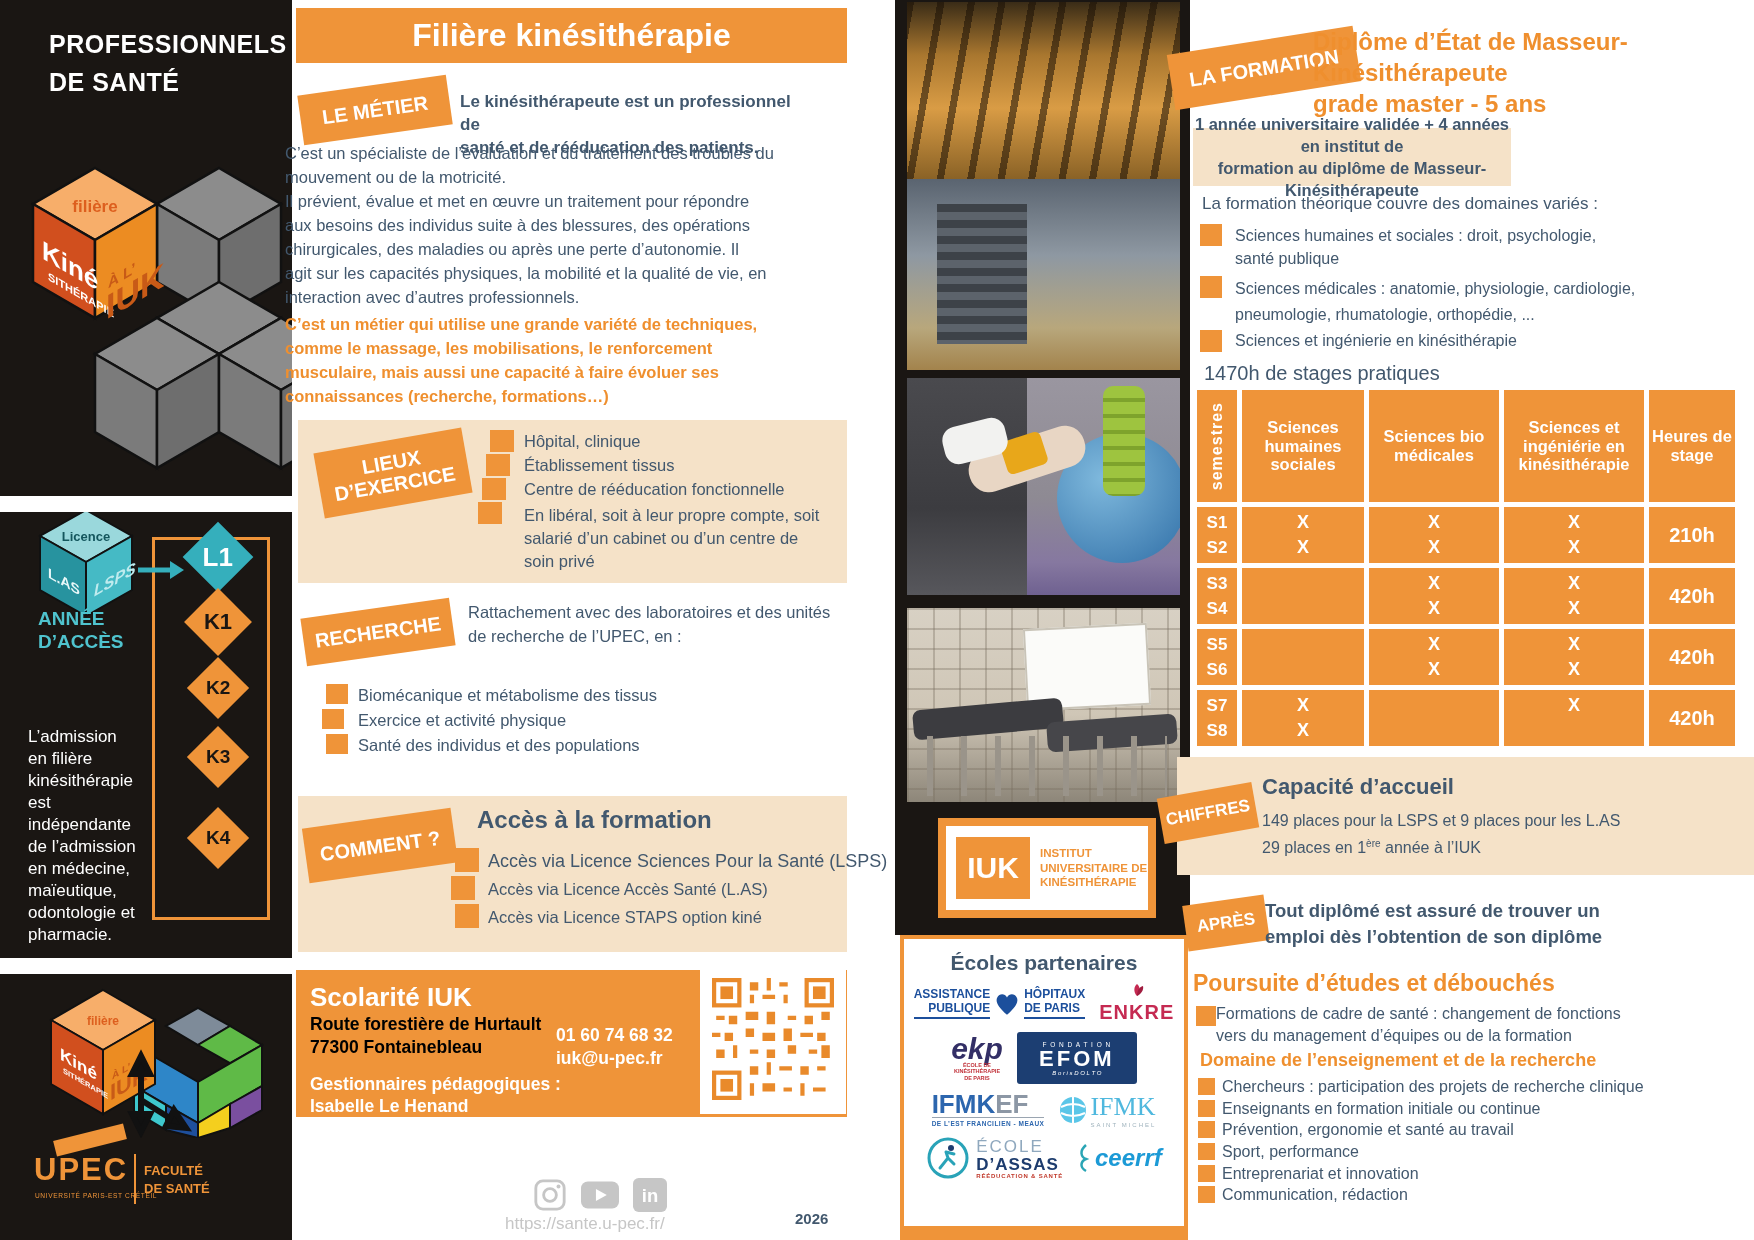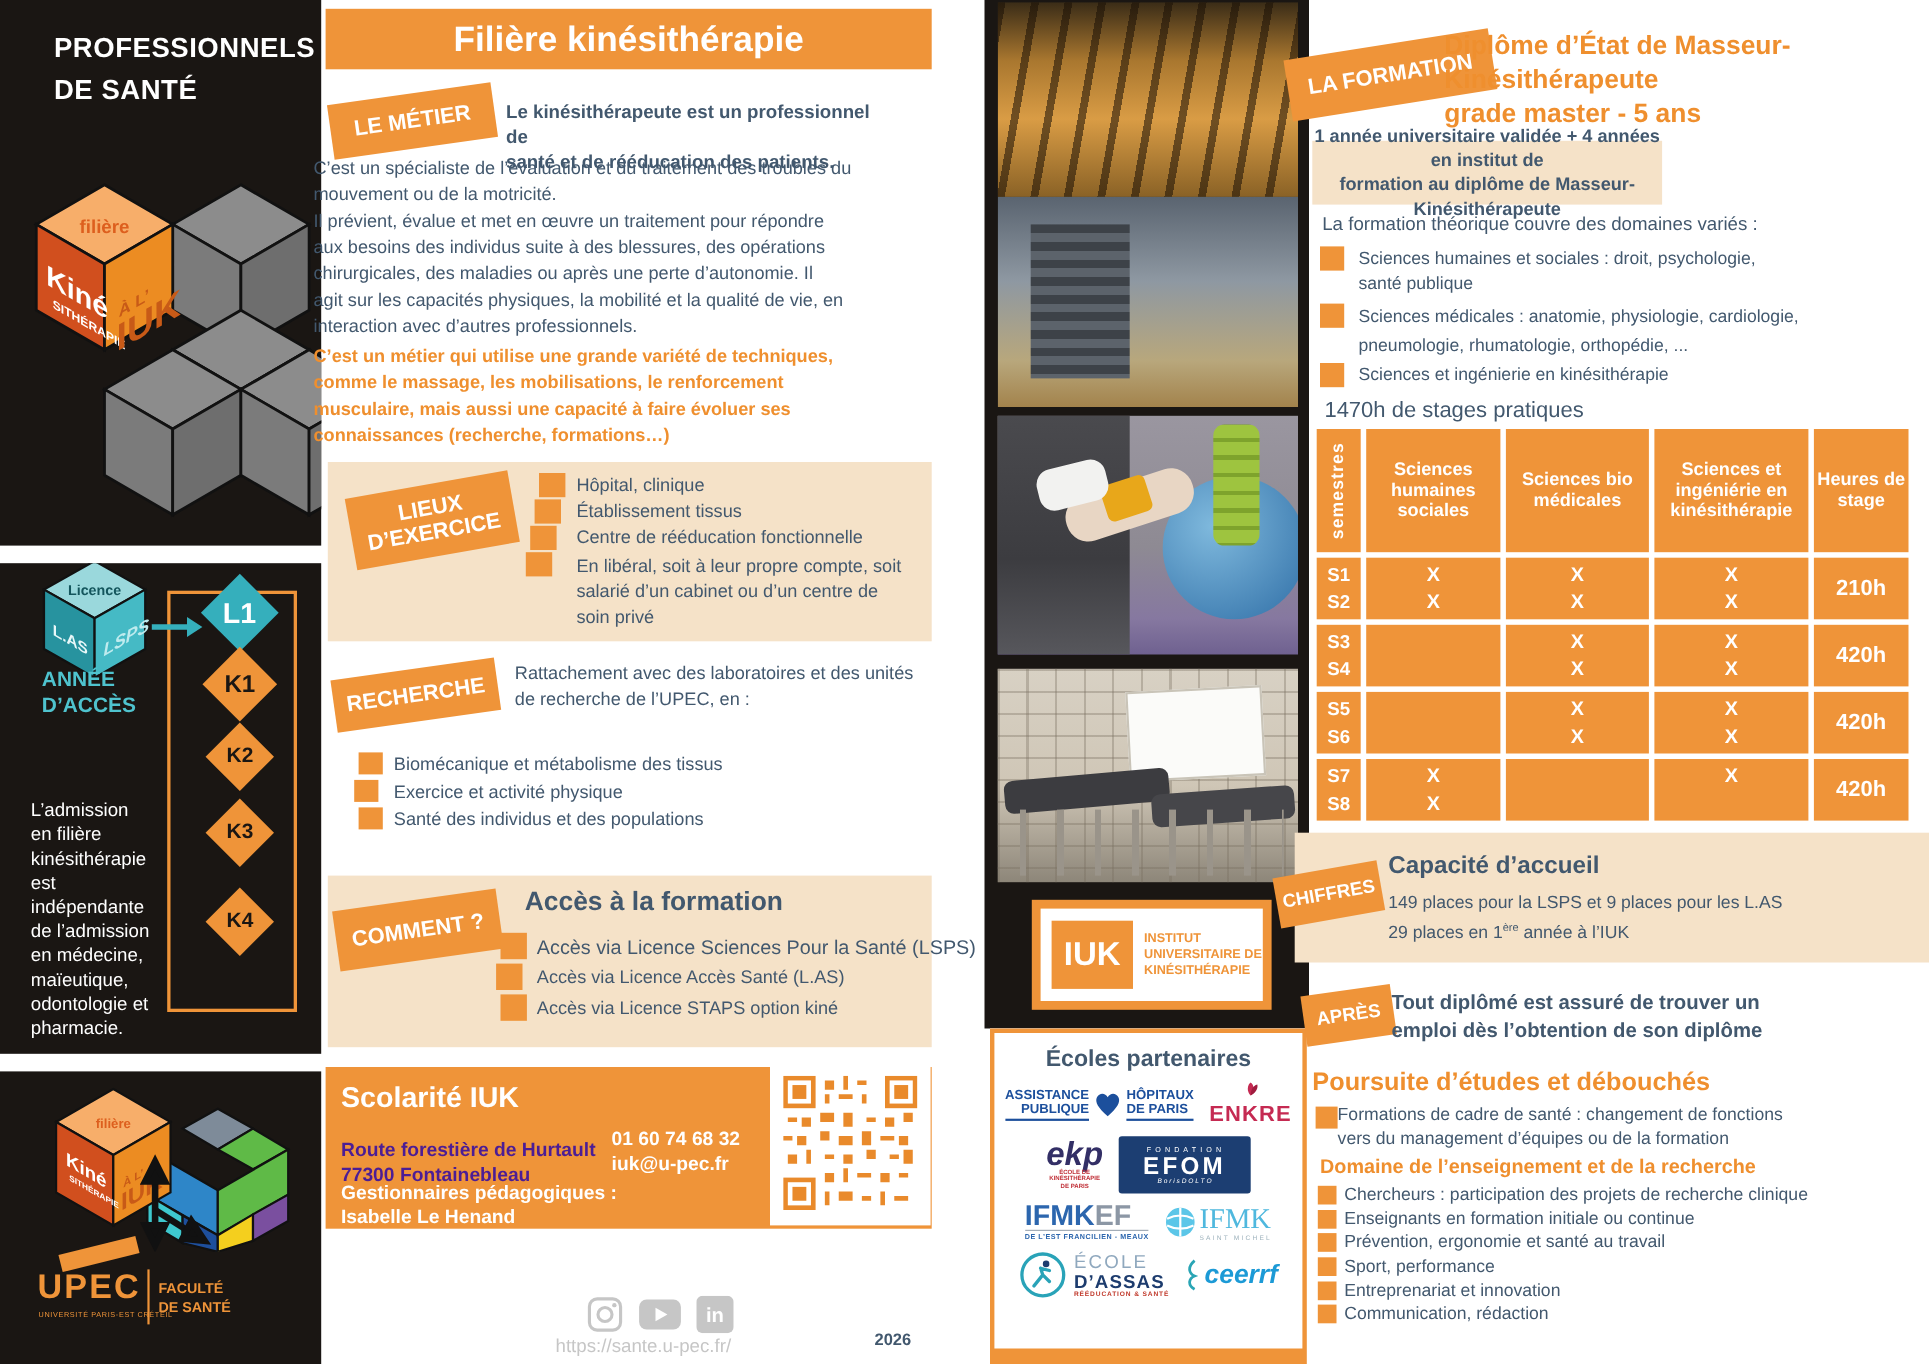--- a/index.html
+++ b/index.html
@@ -232,21 +232,21 @@
   <div class="abs b ink" style="left:477px;top:806px;font-size:24px;">Accès à la formation</div>
   <div class="bullet" style="left:455px;top:848px;width:24px;height:24px;"></div>
   <div class="abs ink" style="left:488px;top:851px;font-size:18px;">Accès via Licence Sciences Pour la Santé (LSPS)</div>
   <div class="bullet" style="left:451px;top:876px;width:24px;height:24px;"></div>
   <div class="abs ink" style="left:488px;top:880px;font-size:16.5px;">Accès via Licence Accès Santé (L.AS)</div>
   <div class="bullet" style="left:455px;top:904px;width:24px;height:24px;"></div>
   <div class="abs ink" style="left:488px;top:908px;font-size:16.5px;">Accès via Licence STAPS option kiné</div>
 
   <div class="abs" style="left:296px;top:970px;width:551px;height:147px;background:#EF9439;">
     <div class="abs b" style="left:14px;top:12px;color:#fff;font-size:26px;">Scolarité IUK</div>
-    <div class="abs pre b" style="left:14px;top:64px;color:#4c1d95;font-size:17.5px;line-height:23px;">Route forestière de Hurtault
+    <div class="abs pre b" style="left:14px;top:43px;color:#000000;font-size:17.5px;line-height:23px;">Route forestière de Hurtault
 77300 Fontainebleau</div>
     <div class="abs pre b" style="left:260px;top:54px;color:#fff;font-size:17.5px;line-height:23px;">01 60 74 68 32
 iuk@u-pec.fr</div>
     <div class="abs b" style="left:14px;top:104px;color:#fff;font-size:17.5px;">Gestionnaires pédagogiques :</div>
     <div class="abs pre b" style="left:14px;top:126px;color:#fff;font-size:17.5px;line-height:20px;">Isabelle Le Henand
 Catherine Chandelier
 Alexane Detiège</div>
     <div class="abs b" style="left:245px;top:161px;color:#fff;font-size:17.5px;">Et scolarité de chaque école de kiné</div>
   </div>
   <div class="abs" style="left:700px;top:964px;width:146px;height:150px;background:#fff;display:flex;align-items:center;justify-content:center;">

